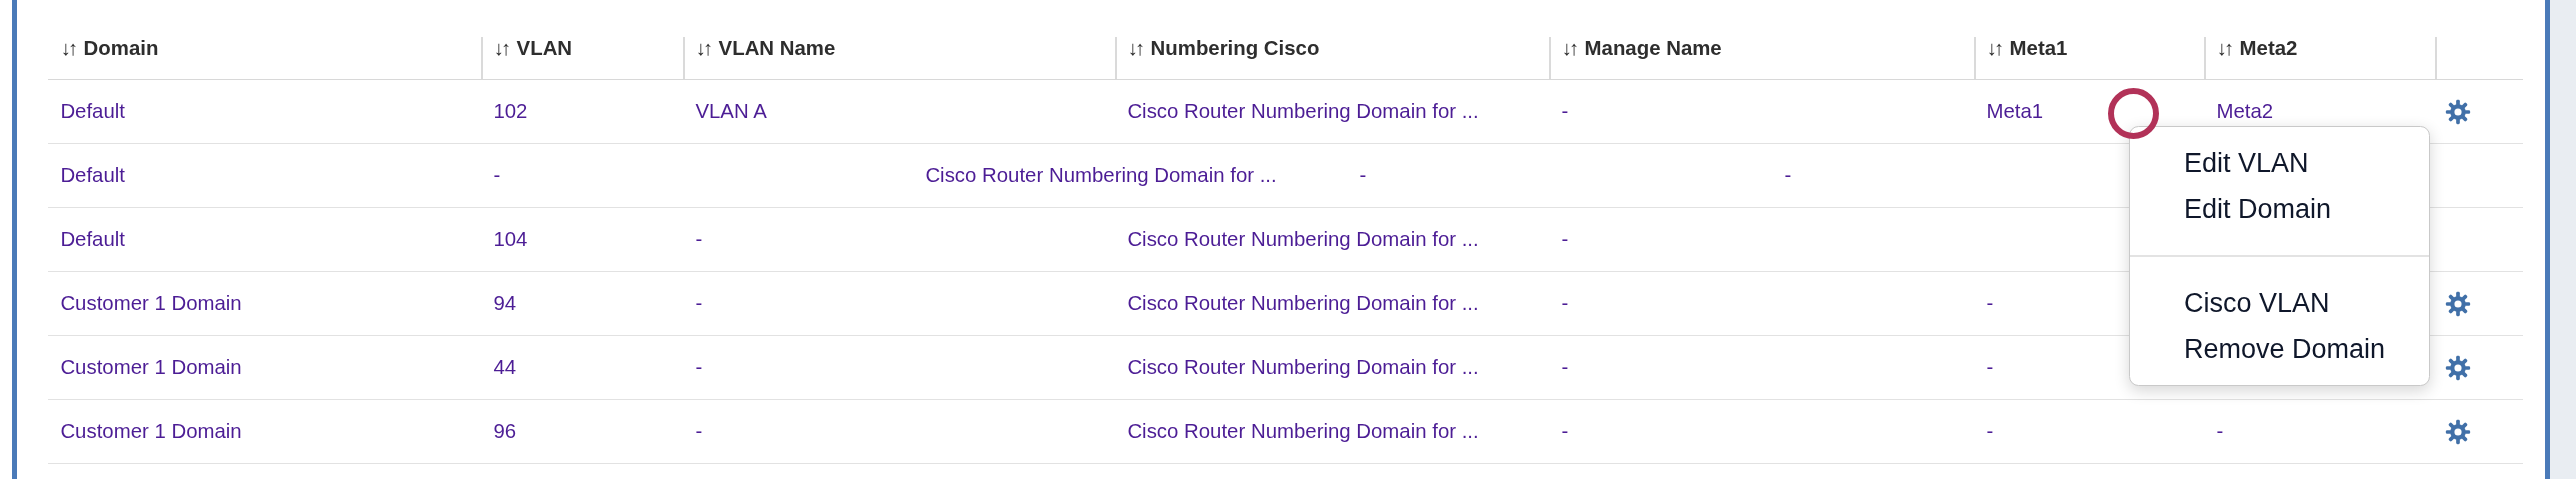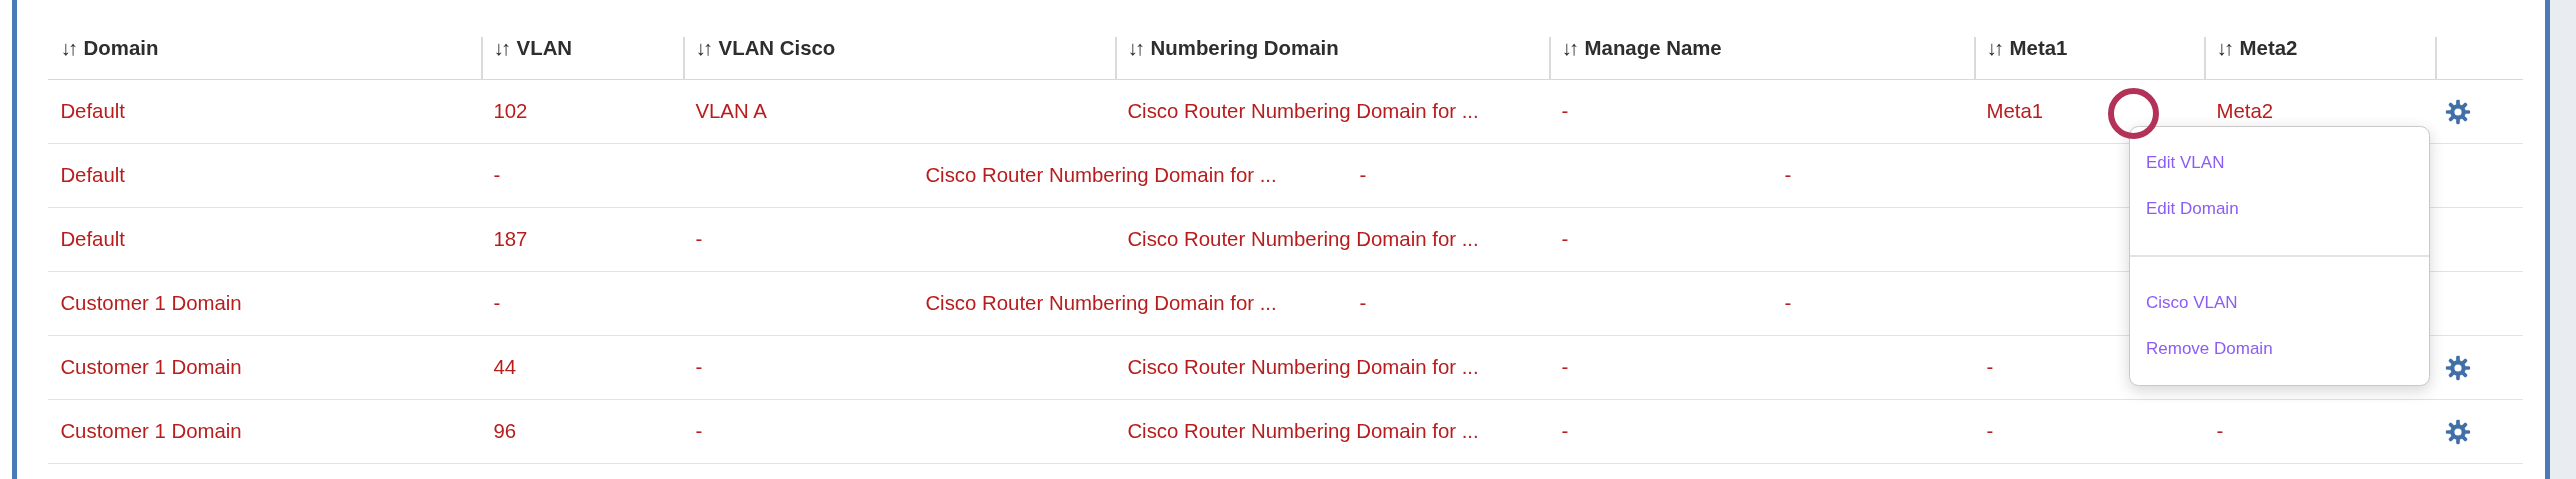--- a/index.html
+++ b/index.html
@@ -24,42 +24,42 @@
     padding:17px 0 0 12.4px;box-sizing:border-box;
     font-weight:bold;font-size:20.4px;color:#2e2e2e;white-space:nowrap;overflow:hidden;
   }
   .hcell:not(:first-child)::before{
     content:"";position:absolute;left:0;bottom:0;height:42px;width:1.9px;background:#dadada;
   }
   .sort{margin-right:8.6px;letter-spacing:-2.9px;font-weight:bold;}
   .trow{display:flex;height:64px;border-bottom:1.9px solid #e2e2e2;box-sizing:border-box;}
   .tcell{
     height:100%;display:flex;align-items:center;padding-left:12.4px;box-sizing:border-box;
-    font-size:20.4px;color:#b91c1c;white-space:nowrap;overflow:hidden;text-align:right;
+    font-size:20.4px;color:#4c1d95;white-space:nowrap;overflow:hidden;text-align:right;
   }
   .col-0{width:433px;}
   .col-1{width:202px;}
   .col-2{width:432px;}
   .col-3{width:434px;}
   .col-4{width:425px;}
   .col-5{width:230px;}
   .col-6{width:231px;}
   .col-7{width:87px;padding-left:9.5px;}
   .gear-btn{background:none;border:none;padding:0;margin:0;cursor:pointer;display:flex;align-items:center;}
 
   
   .menu{
     position:absolute;left:2129px;top:126px;width:301px;box-sizing:border-box;
     background:#ffffff;border:1px solid #c9c9c9;border-radius:9.5px;
     box-shadow:0 4.8px 15px rgba(0,0,0,.16);
     padding:13.3px 0;z-index:10;
   }
   .mitem{
-    height:46px;display:flex;align-items:center;padding-left:16px;
-    font-size:17px;color:#8b5cf6;white-space:nowrap;cursor:pointer;
+    height:46px;display:flex;align-items:center;padding-left:54px;
+    font-size:27px;color:#0f172a;white-space:nowrap;cursor:pointer;
   }
   .mdivider{height:1.9px;background:#e3e3e3;margin:23px 0;}
 
   
   .annot{
     position:absolute;left:2108px;top:88px;width:51px;height:51px;
     border-radius:50%;z-index:20;box-sizing:border-box;
     background:transparent;
   }
 </style>
@@ -76,25 +76,25 @@
         <div class="hcell col-0">
           <span class="sort">↓↑</span>
           <span>Domain</span>
         </div>
         <div class="hcell col-1">
           <span class="sort">↓↑</span>
           <span>VLAN</span>
         </div>
         <div class="hcell col-2">
           <span class="sort">↓↑</span>
-          <span>VLAN Cisco</span>
+          <span>VLAN Name</span>
         </div>
         <div class="hcell col-3">
           <span class="sort">↓↑</span>
-          <span>Numbering Domain</span>
+          <span>Numbering Cisco</span>
         </div>
         <div class="hcell col-4">
           <span class="sort">↓↑</span>
           <span>Manage Name</span>
         </div>
         <div class="hcell col-5">
           <span class="sort">↓↑</span>
           <span>Meta1</span>
         </div>
         <div class="hcell col-6">
@@ -158,21 +158,21 @@
                     <rect x="10.3" y="0.8" width="3.4" height="5.4" rx="1.2" transform="rotate(315 12 12)"></rect>
                   </g>
                 </g>
                 <circle cx="12" cy="12" r="3.3" fill="#ffffff"></circle>
               </svg>
             </button>
           </div>
         </div>
         <div class="trow">
           <div class="tcell col-0">Default</div>
-          <div class="tcell col-1">187</div>
+          <div class="tcell col-1">104</div>
           <div class="tcell col-2">-</div>
           <div class="tcell col-3">Cisco Router Numbering Domain for ...</div>
           <div class="tcell col-4">-</div>
           <div class="tcell col-6"></div>
           <div class="tcell col-7">
             <button class="gear-btn">
               <svg width="26" height="26" viewBox="0 0 24 24">
                 <g fill="#4170a8">
                   <circle cx="12" cy="12" r="7.2"></circle>
                   <g>
@@ -186,20 +186,21 @@
                     <rect x="10.3" y="0.8" width="3.4" height="5.4" rx="1.2" transform="rotate(315 12 12)"></rect>
                   </g>
                 </g>
                 <circle cx="12" cy="12" r="3.3" fill="#ffffff"></circle>
               </svg>
             </button>
           </div>
         </div>
         <div class="trow">
           <div class="tcell col-0">Customer 1 Domain</div>
+          <div class="tcell col-1">94</div>
           <div class="tcell col-2">-</div>
           <div class="tcell col-3">Cisco Router Numbering Domain for ...</div>
           <div class="tcell col-4">-</div>
           <div class="tcell col-5">-</div>
           <div class="tcell col-6"></div>
           <div class="tcell col-7">
             <button class="gear-btn">
               <svg width="26" height="26" viewBox="0 0 24 24">
                 <g fill="#4170a8">
                   <circle cx="12" cy="12" r="7.2"></circle>

